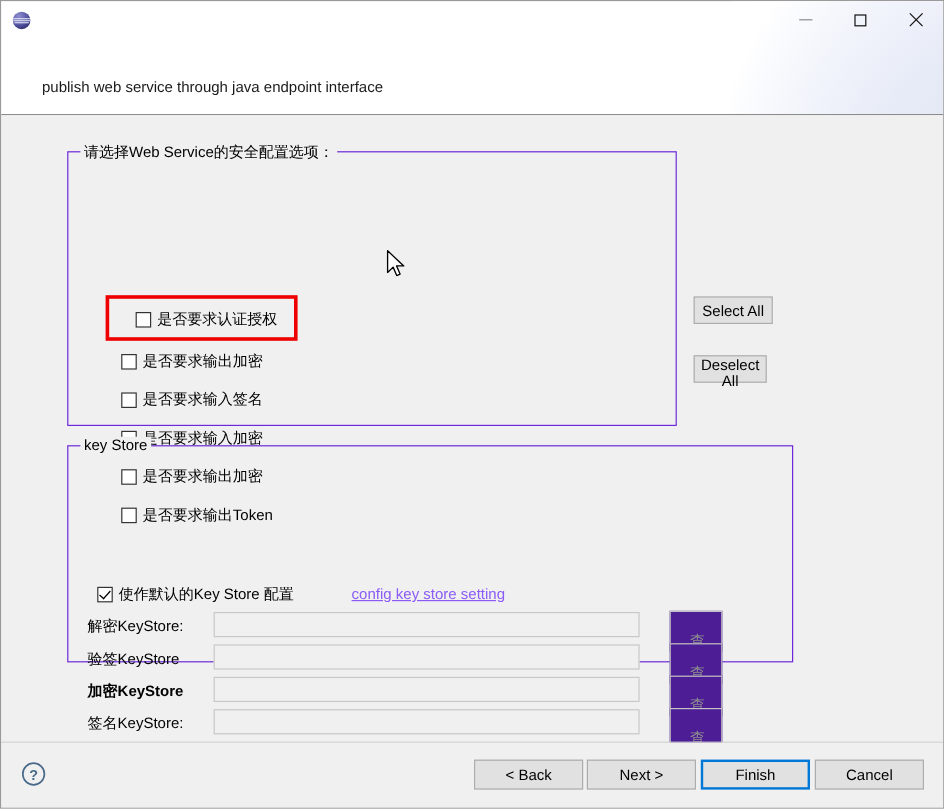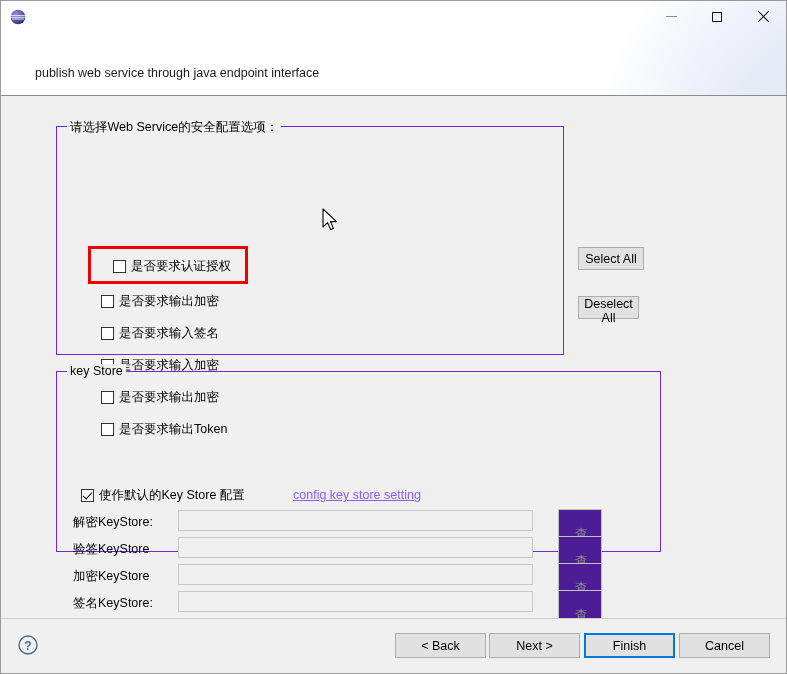--- a/index.html
+++ b/index.html
@@ -298,21 +298,21 @@
     <a id="link-config">config key store setting</a>
 
     <div class="ks-label" style="top:418px;">解密KeyStore:</div>
     <input class="ks-input" style="top: 414px;" value="">
     <button class="ks-btn" style="top:413px;">查找</button>
 
     <div class="ks-label" style="top:445px;">验签KeyStore</div>
     <input class="ks-input" style="top: 441px;" value="">
     <button class="ks-btn" style="top:440px;">查找</button>
 
-    <div class="ks-label" style="top:472px;">加密KeyStore</div>
+    <div class="ks-label" style="top:472px;font-weight:bold;">加密KeyStore</div>
     <input class="ks-input" style="top: 468px;" value="">
     <button class="ks-btn" style="top:467px;">查找</button>
 
     <div class="ks-label" style="top:499px;">签名KeyStore:</div>
     <input class="ks-input" style="top: 495px;" value="">
     <button class="ks-btn" style="top:494px;">查找</button>
 
   </div>
 
   <div id="footer-sep"></div>

